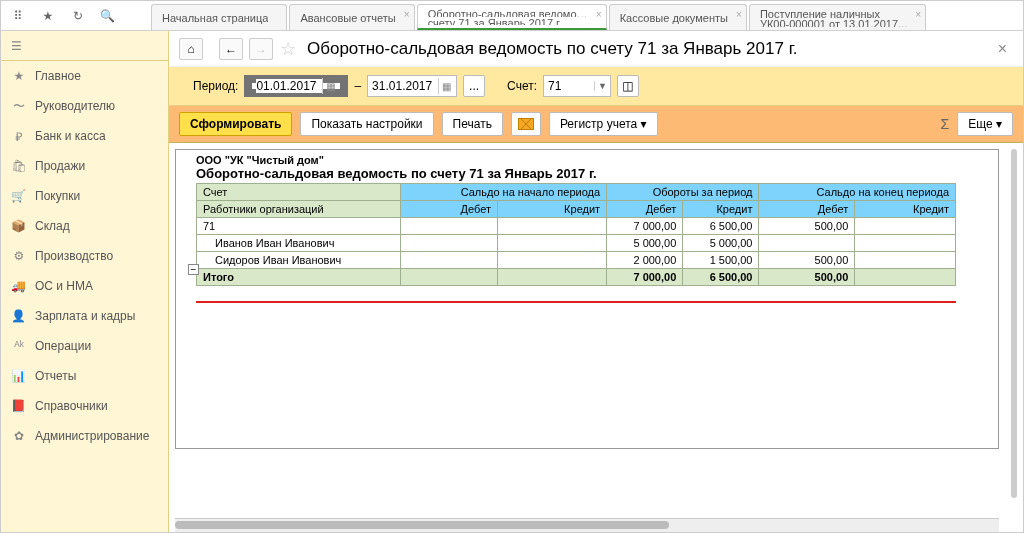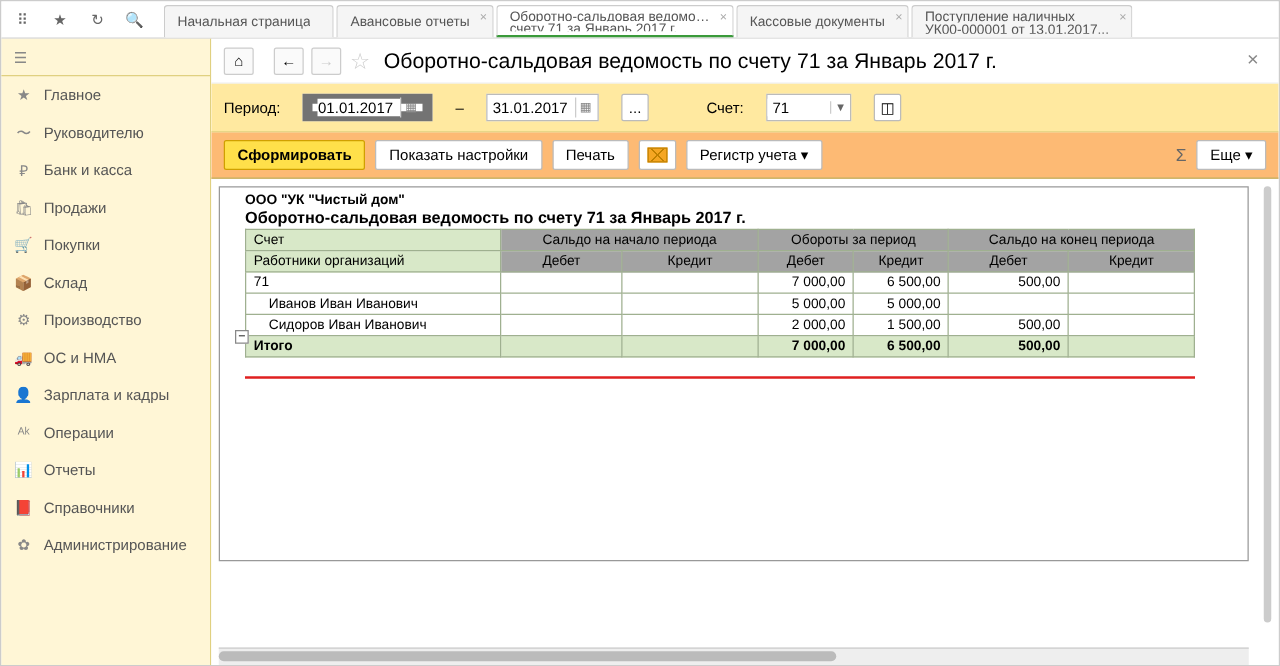--- a/index.html
+++ b/index.html
@@ -1,34 +1,34 @@
 <!DOCTYPE html>
 <html><head>
 <meta charset="utf-8">
 <style>
 * { box-sizing: border-box; margin: 0; padding: 0; font-family: Arial, sans-serif; font-size: 12px; }
 body { background: #f0f0f0; width: 1024px; height: 533px; overflow: hidden; border: 1px solid #ccc; }
 .toolbar { height: 30px; background: #fff; border-bottom: 1px solid #d0d0d0; display: flex; align-items: center; padding: 0 8px; gap: 12px; }
 .tb-icon { width: 18px; height: 18px; display: inline-flex; align-items: center; justify-content: center; color: #666; cursor: pointer; }
-.tabs { display: flex; margin-left: 2px; flex: 1; height: 100%; align-items: flex-end; }
+.tabs { display: flex; margin-left: 22px; flex: 1; height: 100%; align-items: flex-end; }
 .tab { border: 1px solid #ccc; border-bottom: none; padding: 3px 18px 3px 10px; background: #f5f5f5; color: #555; position: relative; margin-right: 2px; border-radius: 3px 3px 0 0; cursor: pointer; max-width: 190px; display: flex; flex-direction: column; justify-content: center; height: 26px; }
 .tab.active { background: #fff; border-bottom: 2px solid #3a9a3a; }
 .tab-close { position: absolute; right: 4px; top: 4px; font-size: 10px; color: #aaa; cursor: pointer; }
 .tab-line { font-size: 11px; line-height: 12px; white-space: nowrap; overflow: hidden; text-overflow: ellipsis; }
 .container { display: flex; height: calc(100% - 30px); }
 .sidebar { width: 168px; background: #fff6d6; border-right: 1px solid #e0d080; display: flex; flex-direction: column; }
 .side-item { height: 30px; display: flex; align-items: center; padding: 0 10px; gap: 8px; color: #555; cursor: pointer; }
 .side-icon { width: 16px; text-align: center; color: #888; }
 .side-burger { height: 30px; display: flex; align-items: center; padding: 0 10px; color: #888; cursor: pointer; border-bottom: 1px solid #e0d080; }
 .main { flex: 1; background: #fff; display: flex; flex-direction: column; overflow: hidden; }
 .title-row { height: 36px; display: flex; align-items: center; padding: 0 10px; gap: 6px; border-bottom: 1px solid #eee; }
 .nav-btn { border: 1px solid #ccc; background: #fafafa; height: 22px; min-width: 24px; display: inline-flex; align-items: center; justify-content: center; cursor: pointer; border-radius: 2px; }
 .title-text { font-size: 17px; font-weight: normal; margin-left: 4px; flex:1; }
 .close-x { font-size: 16px; color: #888; cursor: pointer; padding: 0 6px; }
-.period-row { background: #ffe9a0; padding: 8px 10px; display: flex; align-items: center; gap: 18px; border-bottom: 1px solid #e0d080; }
+.period-row { background: #ffe9a0; padding: 8px 24px; display: flex; align-items: center; gap: 6px; border-bottom: 1px solid #e0d080; }
 .date-input { border: 8px solid #737373; background: #fff; height: 22px; display: inline-flex; align-items: center; padding: 0 2px 0 4px; }
 .date-input.plain { border: 1px solid #bbb; }
 .date-field { border: none; width: 66px; font-size: 12px; outline: none; }
 .date-cal { width: 16px; height: 16px; border-left: 1px solid #ccc; display: inline-flex; align-items: center; justify-content: center; color: #888; cursor: pointer; font-size: 10px;}
 .small-btn { border: 1px solid #bbb; background: #fff; height: 22px; min-width: 22px; padding: 0 4px; display: inline-flex; align-items: center; justify-content: center; cursor: pointer; border-radius: 2px; font-size: 12px; }
 .acct-input { border: 1px solid #bbb; background: #fff; height: 22px; display: inline-flex; align-items: center; }
 .acct-field { border: none; width: 50px; padding: 0 4px; outline: none; }
 .acct-dd { width: 16px; border-left: 1px solid #ccc; text-align: center; cursor: pointer; font-size: 9px; color:#666;}
 .action-row { background: #fdba74; padding: 6px 10px; display: flex; align-items: center; gap: 8px; border-bottom: 1px solid #c0b060; }
 .btn { border: 1px solid #bbb; background: #fff; height: 24px; padding: 0 10px; display: inline-flex; align-items: center; cursor: pointer; border-radius: 2px; }
@@ -39,21 +39,21 @@
 .sigma { font-size: 14px; color: #666; margin-left: auto; }
 .sum-input { border: 1px solid #bbb; height: 22px; width: 120px; padding: 0 6px; text-align: right; color: #888; background: #fff; }
 .report-area { flex: 1; overflow: auto; padding: 6px 24px 6px 6px; position: relative; }
 .report { border: 1px solid #999; background: #fff; }
 .rep-head { padding: 4px 20px 2px; }
 .org { font-size: 11px; font-weight: bold; }
 .rep-title { font-size: 13px; font-weight: bold; }
 .rep-sub { font-size: 10px; color: #333; }
 .rep-table { border-collapse: collapse; width: 760px; margin: 0 0 0 20px; }
 .rep-table th, .rep-table td { border: 1px solid #9fb090; padding: 2px 6px; font-size: 11px; }
-.rep-table th { background: #a3a3a3; font-weight: normal; text-align: center; }
+.rep-table th { background: #7dd3fc; font-weight: normal; text-align: right; }
 .rep-table .lh { background: #d8e8c8; text-align: left; }
 .num { text-align: right; }
 .expand { position: absolute; left: 12px; width: 11px; height: 11px; border: 1px solid #888; background: #fff; text-align: center; line-height: 9px; font-size: 10px; cursor: pointer; }
 .total-row td { background: #d8e8c8; font-weight: bold; }
 .red-line { height: 2px; background: #e02020; margin: -1px 20px 0 20px; width: 760px; }
 .scrollbar-h { height: 14px; background: #eee; border-top: 1px solid #ccc; position: relative; margin: 0 24px 0 6px;}
 .scroll-thumb { position: absolute; left: 0; top: 2px; height: 8px; width: 60%; background: #bbb; border-radius: 4px; }
 .vline { position: absolute; right: 6px; top: 6px; bottom: 20px; width: 6px; background: #ccc; border-radius: 3px; }
 </style>
 </head>

